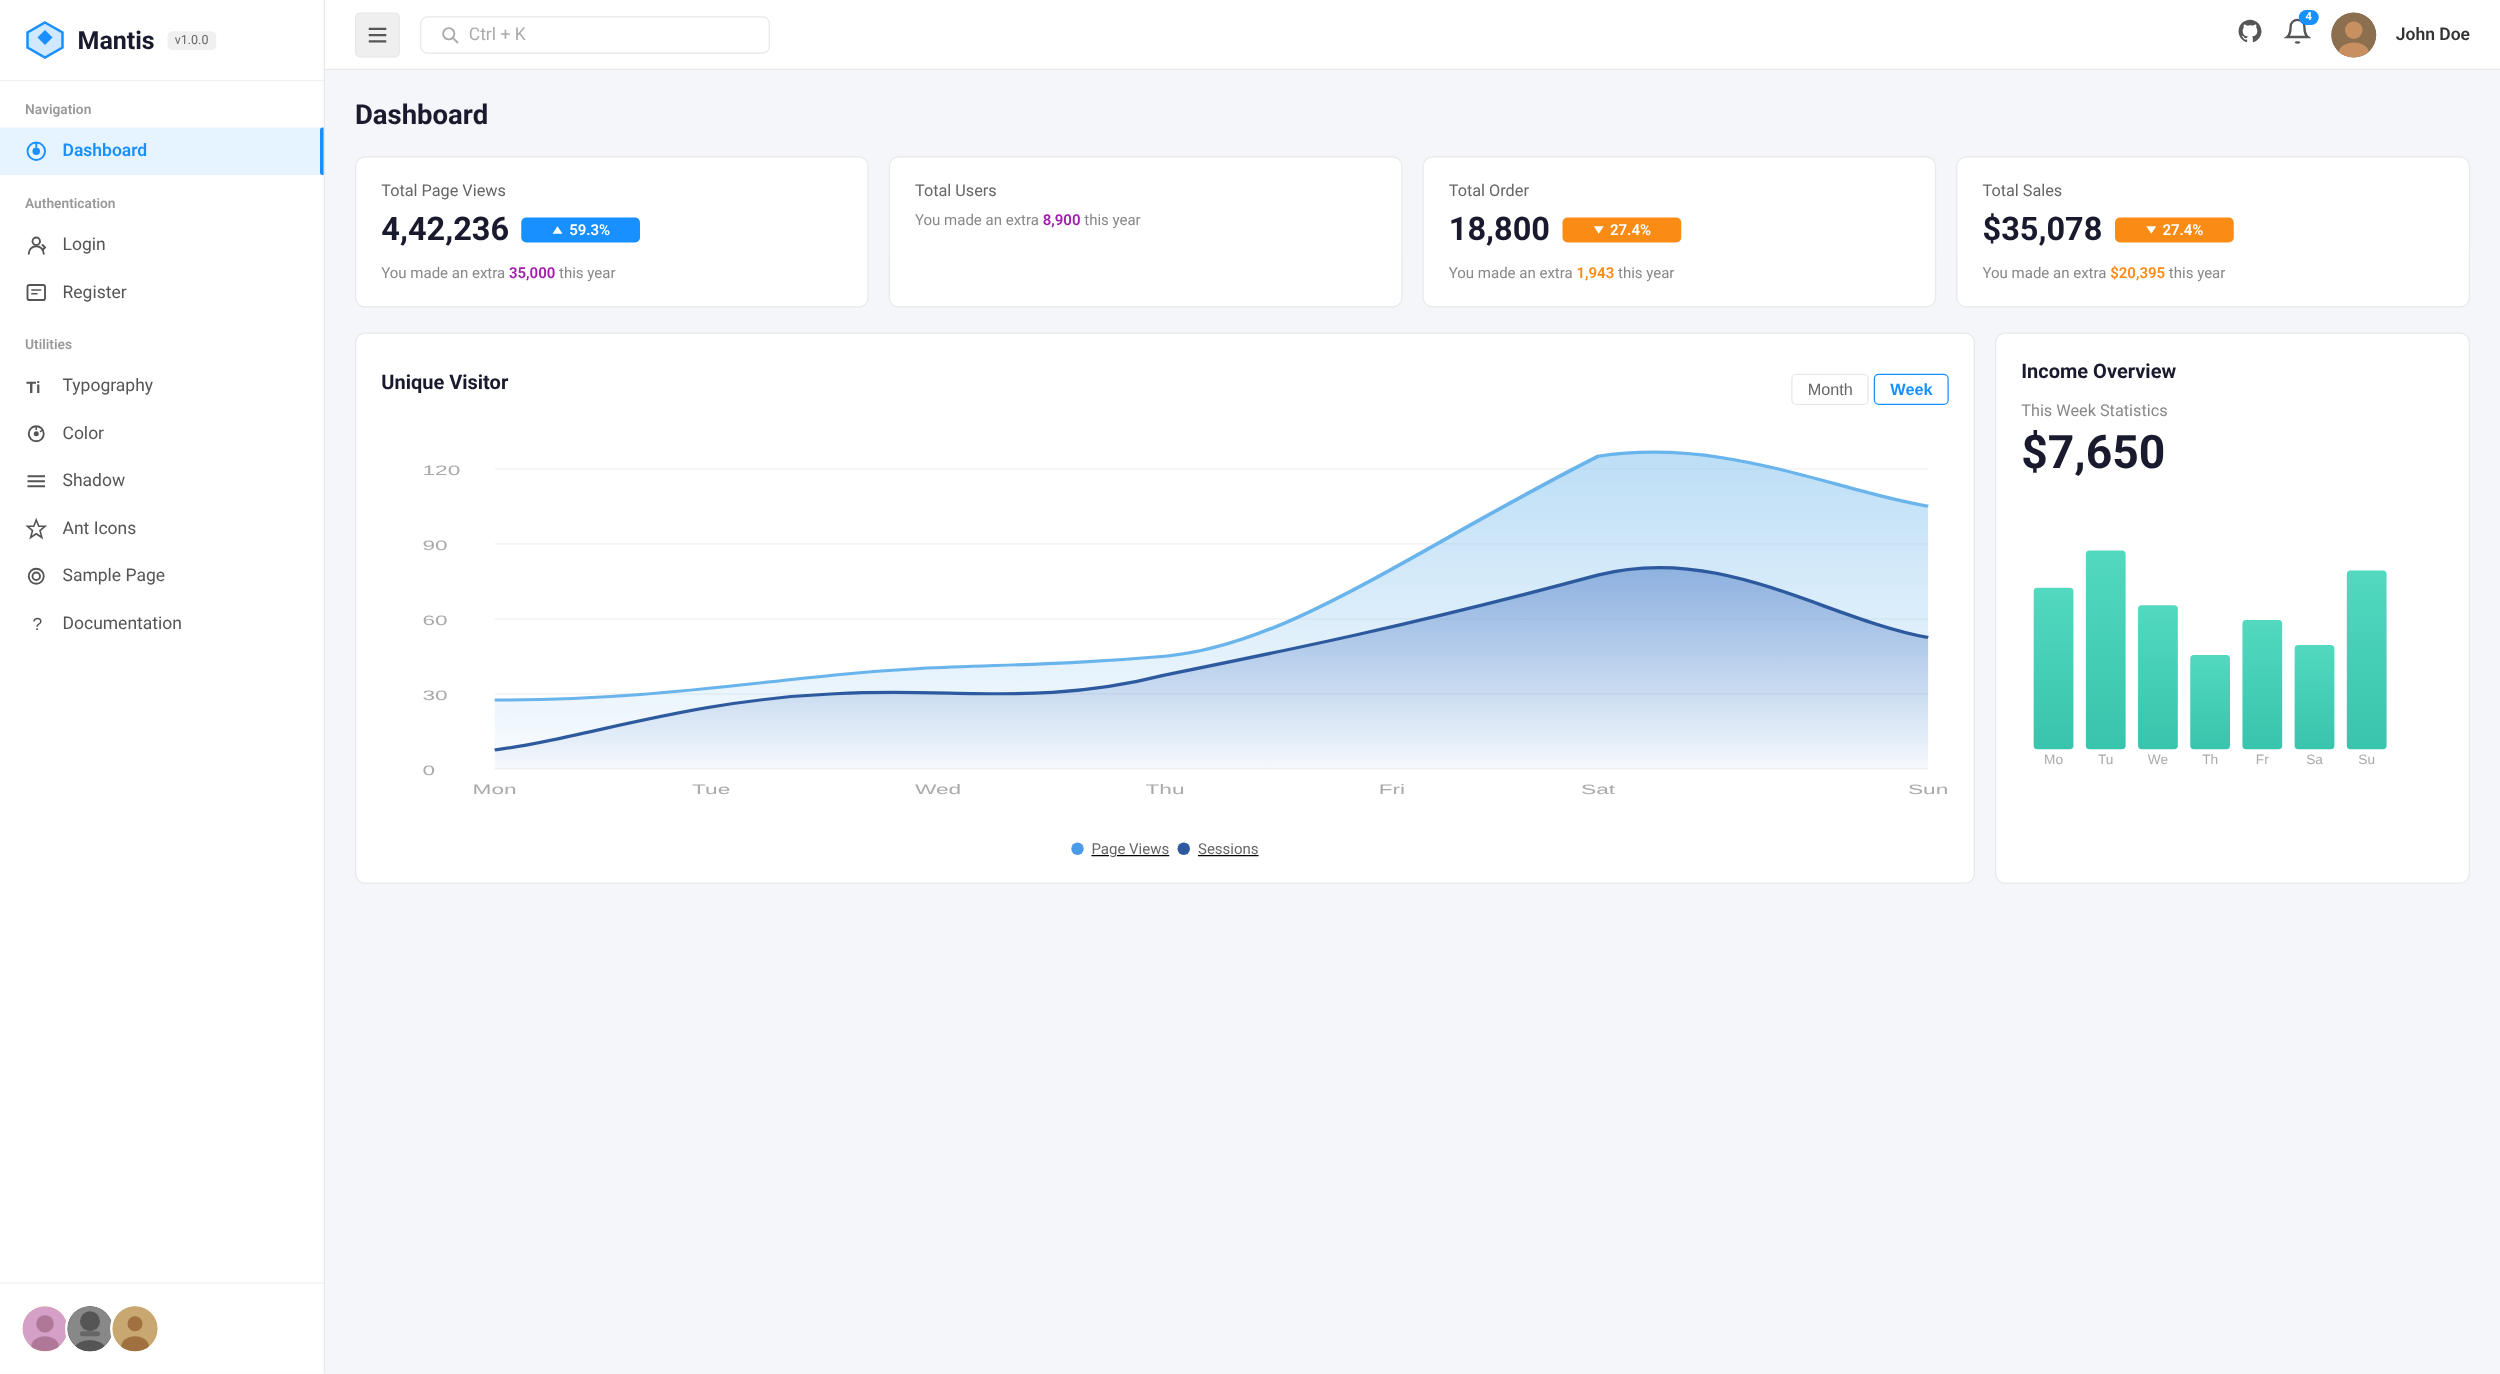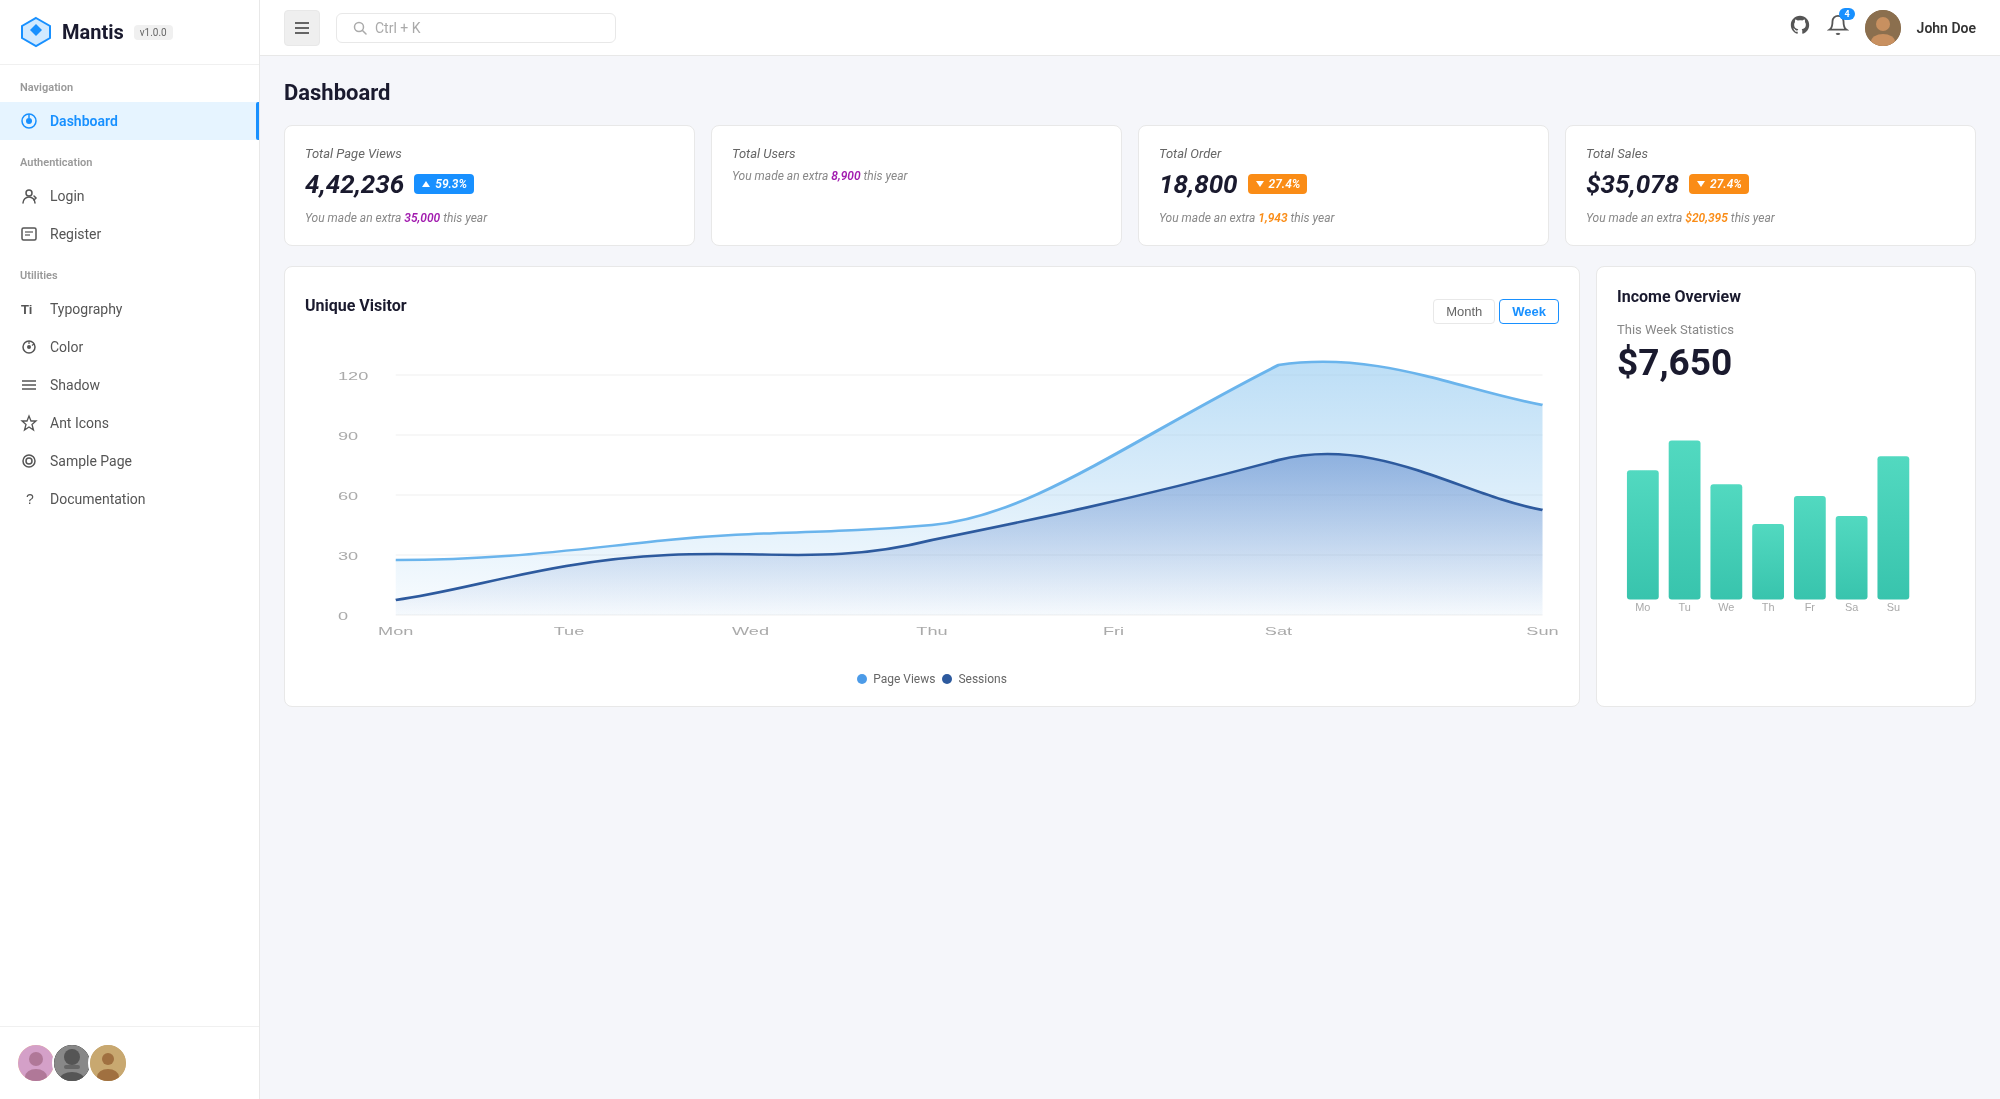--- a/index.html
+++ b/index.html
@@ -98,31 +98,31 @@
     }
     .user-avatar { width: 36px; height: 36px; border-radius: 50%; background: #8b6f4e; display: flex; align-items: center; justify-content: center; overflow: hidden; font-size: 16px; }
     .user-name { font-size: 14px; font-weight: 600; color: #333; }
 
     
     .content { flex: 1; overflow-y: auto; padding: 24px; display: flex; flex-direction: column; gap: 20px; }
 
     .page-title { font-size: 22px; font-weight: 700; color: #1a1a2e; }
 
     
-    .stats-grid { display: grid; grid-template-columns: repeat(4, 1fr); gap: 16px; font-style: italic; }
+    .stats-grid { display: grid; grid-template-columns: repeat(4, 1fr); gap: 16px; }
     .stat-card {
       background: #fff; border-radius: 8px;
       padding: 20px; border: 1px solid #e8e8e8;
     }
     .stat-label { font-size: 13px; color: #666; margin-bottom: 8px; }
     .stat-value-row { display: flex; align-items: center; gap: 10px; margin-bottom: 12px; }
     .stat-value { font-size: 26px; font-weight: 700; color: #1a1a2e; }
     .stat-badge {
       display: flex; align-items: center; gap: 4px;
-      padding: 3px 7px; border-radius: 4px; font-size: 12px; font-weight: 600;
+      padding: 3px 24px; border-radius: 4px; font-size: 12px; font-weight: 600;
     }
     .badge-blue { background: #1890ff; color: #fff; }
     .badge-orange { background: #fa8c16; color: #fff; }
     .stat-footer { font-size: 12px; color: #888; }
     .stat-highlight-blue { color: #a21caf; font-weight: 600; }
     .stat-highlight-orange { color: #fa8c16; font-weight: 600; }
 
     
     .charts-row { display: grid; grid-template-columns: 1fr 380px; gap: 16px; }
     .chart-card {
@@ -142,21 +142,21 @@
     .chart-svg-wrapper { position: relative; }
     svg text { font-family: -apple-system, BlinkMacSystemFont, 'Segoe UI', sans-serif; }
 
     
     .income-subtitle { font-size: 13px; color: #888; margin-bottom: 4px; }
     .income-value { font-size: 37px; font-weight: 700; color: #1a1a2e; margin-bottom: 16px; }
 
     .bar-chart-wrapper { position: relative; }
 
     
-    .chart-legend { display: flex; gap: 7px; justify-content: center; margin-top: 8px; }
+    .chart-legend { display: flex; gap: 7px; justify-content: center; margin-top: 8px; text-decoration: underline; }
     .legend-item { display: flex; align-items: center; gap: 6px; font-size: 12px; color: #666; }
     .legend-dot { width: 10px; height: 10px; border-radius: 50%; }
     .legend-dot-blue { background: #4c9be8; }
     .legend-dot-darkblue { background: #2d5a9e; }
   </style>
 </head>
 <body>
 
 <aside class="sidebar">
   <div class="sidebar-logo">

